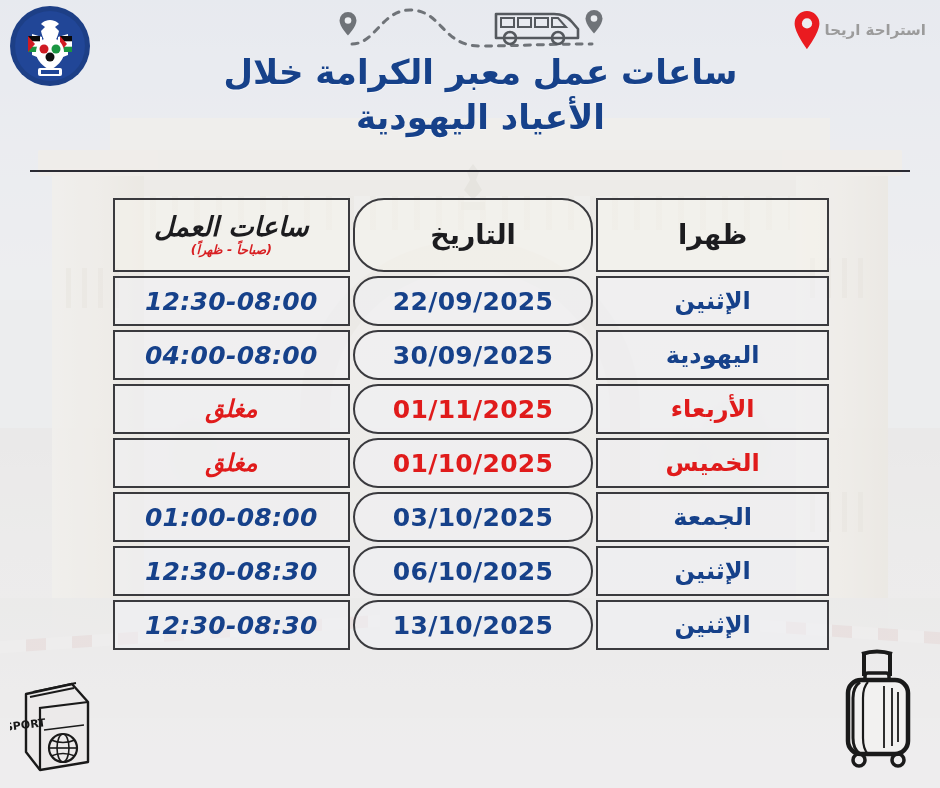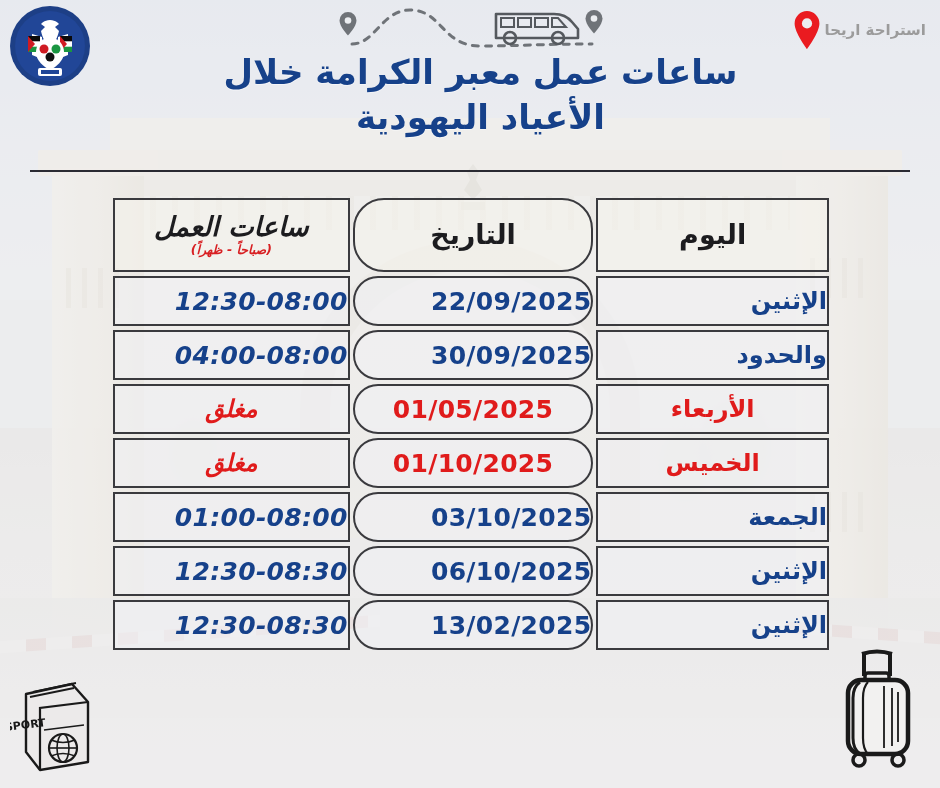--- a/index.html
+++ b/index.html
@@ -190,21 +190,21 @@
     font-family:"DejaVu Sans", sans-serif;
   }
 
   .schedule tbody td { height:50px; }
   .cell-txt {
     font-size:24px; font-weight:bold;
     font-family:"DejaVu Sans", sans-serif;
     line-height:1;
     display:block;
   }
-  .blue   { color:#16418a;text-align:right; }
+  .blue   { color:#16418a; }
   .red    { color:#e01b1b; }
   .num {
     font-size:25px; letter-spacing:.3px;
     font-family:"DejaVu Sans", sans-serif;
     direction:ltr; unicode-bidi:isolate;
   }
 
   
   .footer {
     position:absolute; left:0; top:686px; width:940px; text-align:center;
@@ -317,21 +317,21 @@
       <span class="title-line">الأعياد اليهودية</span>
     </div>
 
     <div class="hrule"></div>
   </div>
 
   <table class="schedule">
     <thead>
       <tr>
         <th class="col-day">
-          <span class="hdr-main">اليوم</span>
+          <span class="hdr-main">ظهرا</span>
         </th>
         <th class="col-date">
           <span class="hdr-main">التاريخ</span>
         </th>
         <th class="col-hours">
           <span class="hdr-main">ساعات العمل</span>
           <span class="hdr-sub">(صباحاً - ظهراً)</span>
         </th>
       </tr>
     </thead>
@@ -342,35 +342,35 @@
           </td>
           <td class="col-date">
             <span class="cell-txt blue num">22/09/2025</span>
           </td>
           <td class="col-hours">
             <span class="cell-txt blue num">12:30-08:00</span>
           </td>
         </tr>
         <tr>
           <td class="col-day">
-            <span class="cell-txt blue">والحدود</span>
+            <span class="cell-txt blue">اليهودية</span>
           </td>
           <td class="col-date">
             <span class="cell-txt blue num">30/09/2025</span>
           </td>
           <td class="col-hours">
             <span class="cell-txt blue num">04:00-08:00</span>
           </td>
         </tr>
         <tr>
           <td class="col-day">
             <span class="cell-txt red">الأربعاء</span>
           </td>
           <td class="col-date">
-            <span class="cell-txt red num">01/05/2025</span>
+            <span class="cell-txt red num">01/11/2025</span>
           </td>
           <td class="col-hours">
             <span class="cell-txt red">مغلق</span>
           </td>
         </tr>
         <tr>
           <td class="col-day">
             <span class="cell-txt red">الخميس</span>
           </td>
           <td class="col-date">
@@ -400,21 +400,21 @@
           </td>
           <td class="col-hours">
             <span class="cell-txt blue num">12:30-08:30</span>
           </td>
         </tr>
         <tr>
           <td class="col-day">
             <span class="cell-txt blue">الإثنين</span>
           </td>
           <td class="col-date">
-            <span class="cell-txt blue num">13/02/2025</span>
+            <span class="cell-txt blue num">13/10/2025</span>
           </td>
           <td class="col-hours">
             <span class="cell-txt blue num">12:30-08:30</span>
           </td>
         </tr>
       </tbody>
   </table>
 
   <svg class="passport-icon" viewBox="0 0 92 102">
     <path d="M16 22 L62 12 L78 30 L78 90 L30 98 L16 80 Z" fill="#eceaea" stroke="#1a1a1a" stroke-width="2.4" stroke-linejoin="round"></path>

